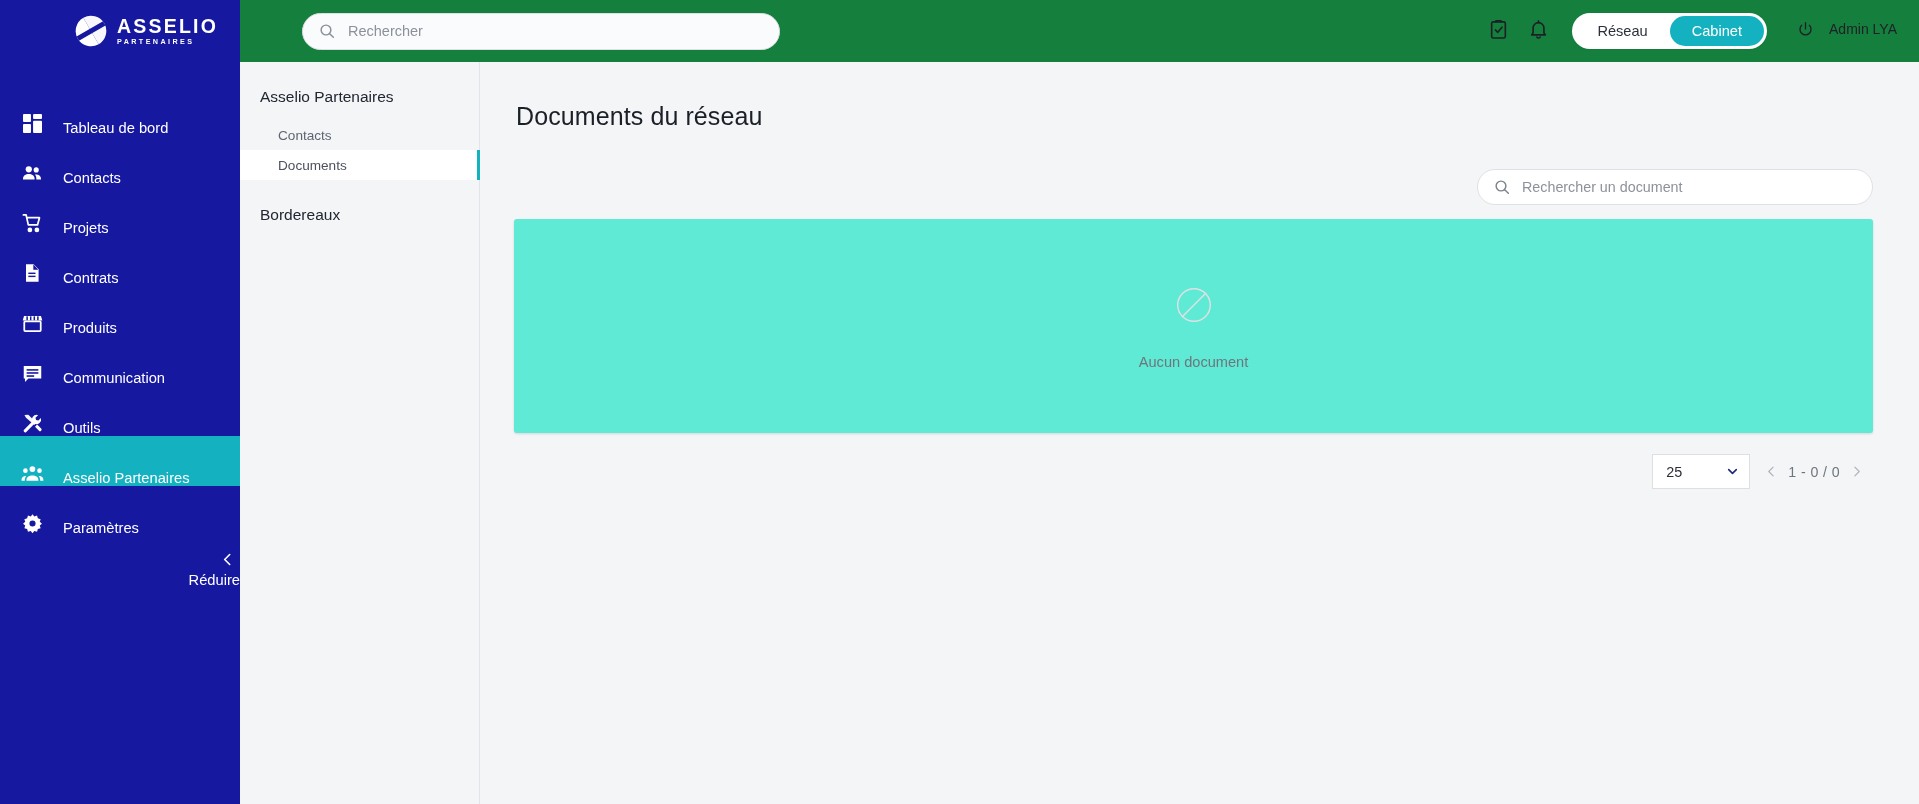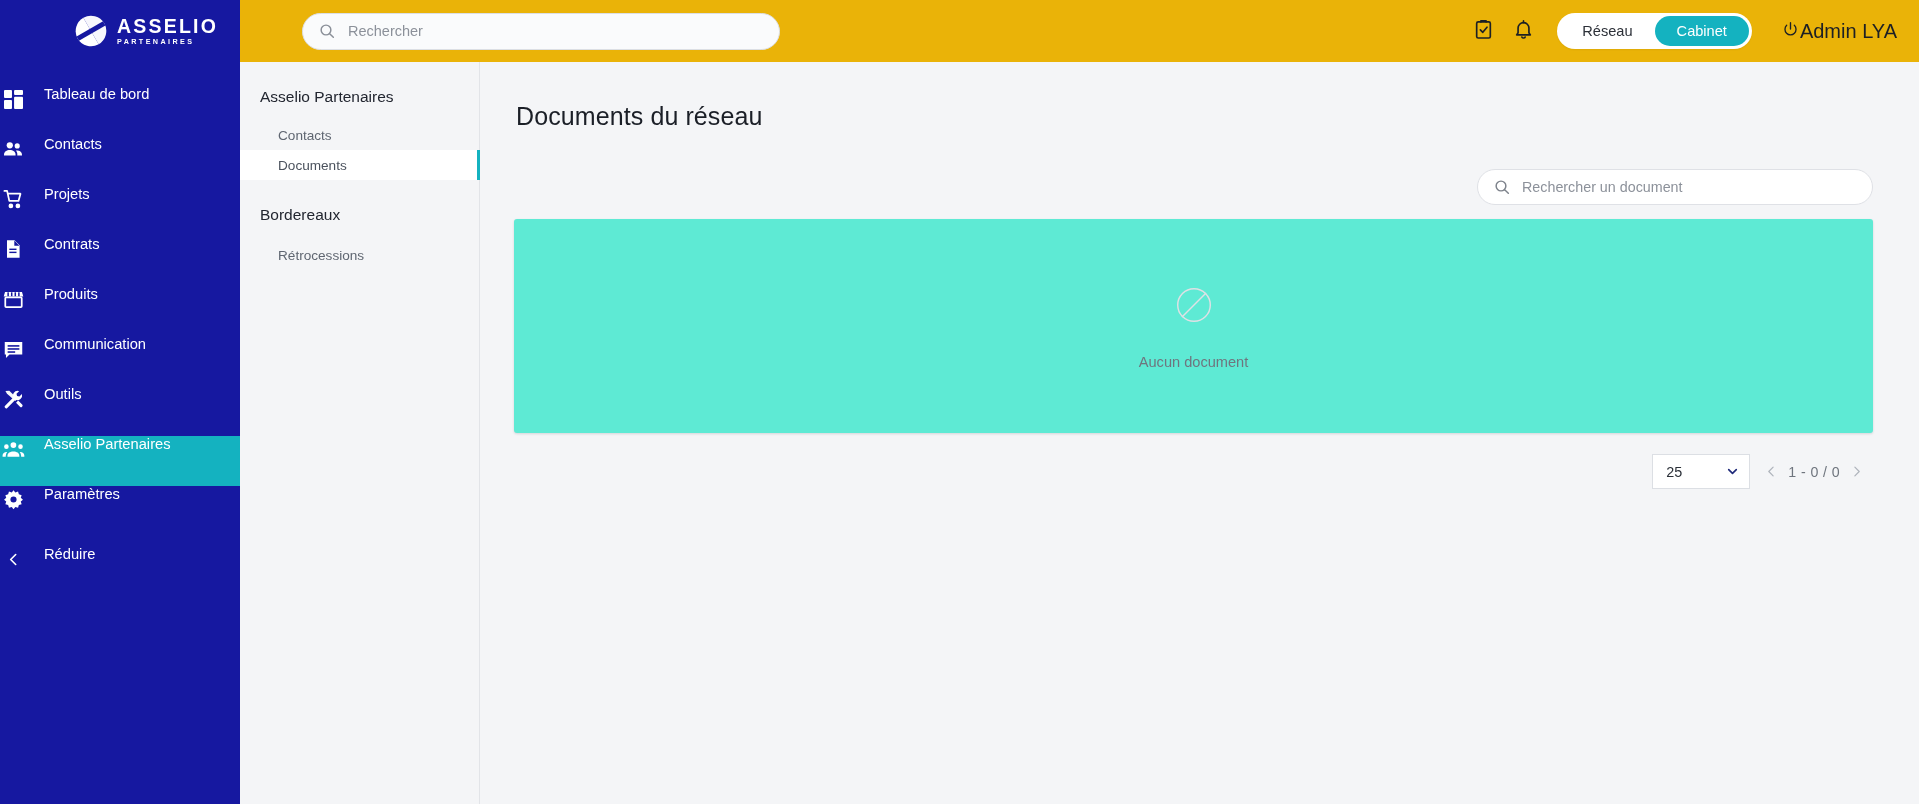--- a/index.html
+++ b/index.html
@@ -27,48 +27,48 @@
   .logo-title {
     color: #fff; font-size: 19.5px; font-weight: 700;
     letter-spacing: 2.2px;
   }
   .logo-sub {
     color: #fff; font-size: 7.2px; font-weight: 700;
     letter-spacing: 2.4px; margin-top: 2px;
   }
   .nav { margin-top: 24px; display: flex; flex-direction: column; }
   .nav-item {
-    height: 50px; display: flex; align-items: flex-start;
-    cursor: pointer; color: #fff;
+    height: 50px; display: flex; align-items: flex-end;
+    padding-left: 19px; cursor: pointer; color: #fff;
     text-decoration: none;
   }
   .nav-item .ic {
     width: 26px; height: 26px; flex: none;
     display: flex; align-items: center; justify-content: center;
     color: #fff;
   }
   .nav-item .lbl {
     margin-left: 18px; font-size: 14.7px; color: #fff;
     white-space: nowrap;
   }
   .nav-item.active { background: #14b2c0; }
   .nav-item.collapse .ic { font-size: 17px; }
-  .nav-item.collapse { margin-top: 10px; }
+  .nav-item.collapse { margin-top: 10px; flex-direction: column; }
 
   
   .main {
     flex: 1; height: 804px; display: flex; flex-direction: column;
     background: #f4f5f7; min-width: 0;
   }
 
   
   .topbar {
     height: 62px; min-height: 62px;
     display: flex; align-items: center;
-    background: #eab308; padding: 0 22px 0 62px;
+    background: #15803d; padding: 0 22px 0 62px;
   }
   .search-box {
     width: 478px; height: 37px; border: 1px solid #dcdfe4;
     border-radius: 20px; background: #fafbfc;
     display: flex; align-items: center; padding: 0 16px;
   }
   .search-box .sic { color: #8a8f98; display:flex; }
   .search-box input {
     border: none; outline: none; background: transparent;
     margin-left: 13px; font-size: 14.5px; color: #3a3f47;
@@ -89,23 +89,23 @@
     margin-left: 14px; box-shadow: 0 1px 2px rgba(0,0,0,.05);
   }
   .seg-item {
     height: 30px; padding: 0 22px; border-radius: 16px;
     display: flex; align-items: center; justify-content: center;
     font-size: 14.6px; color: #2c3038; cursor: pointer;
     white-space: nowrap;
   }
   .seg-item.on { background: #14b2c0; color: #fff; }
   .user-chip {
-    display: flex; gap: 1px;
+    display: flex; gap: 15px;
     margin-left: 30px; cursor: pointer; color: #1d2025;
-    font-size: 20px; white-space: nowrap;
+    font-size: 14px; white-space: nowrap;
   }
 
   
   .body-split { flex: 1; display: flex; min-height: 0; }
 
   
   .subnav {
     width: 240px; min-width: 240px;
     border-right: 1px solid #e2e4e8;
     background: #f4f5f7; padding-top: 26px;
@@ -379,23 +379,20 @@
 
         <div class="subnav-group">Asselio Partenaires</div>
         <div class="subnav-item">
           <span>Contacts</span>
         </div>
         <div class="subnav-item active">
           <span>Documents</span>
         </div>
 
         <div class="subnav-group second">Bordereaux</div>
-        <div class="subnav-item">
-          <span>Rétrocessions</span>
-        </div>
 
       </nav>
 
       <section class="content">
 
         <h1 class="page-title">Documents du réseau</h1>
 
         <div class="doc-search-row">
           <div class="doc-search">
             <span class="sic">

